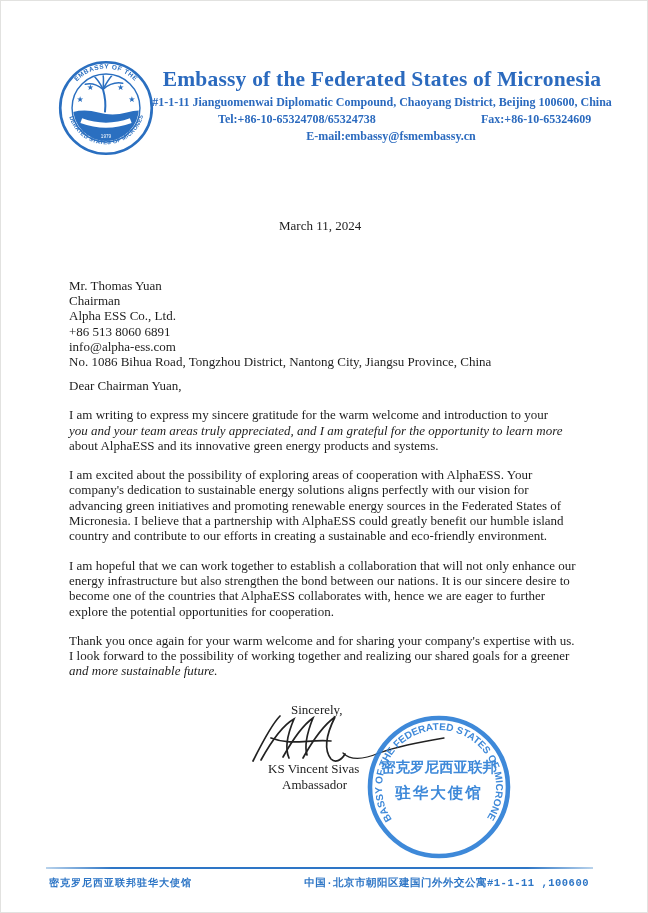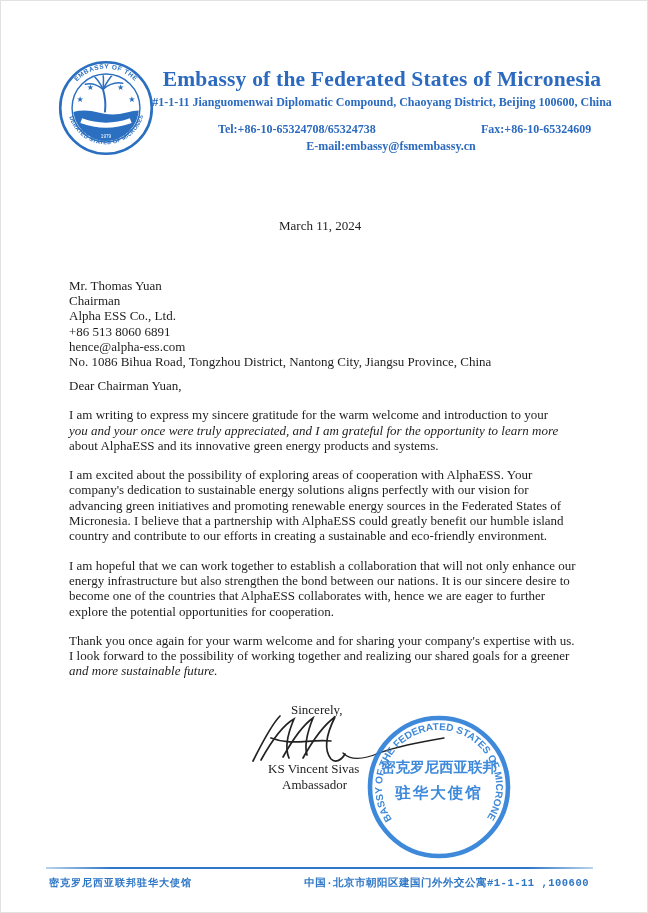--- a/index.html
+++ b/index.html
@@ -12,21 +12,21 @@
   html,body{margin:0;padding:0;background:#f2f2f2;}
   .page{
     position:relative;width:648px;height:913px;margin:0 auto;background:#ffffff;
     border:1px solid #e2e2e0;box-sizing:border-box;overflow:hidden;
     font-family:"Liberation Serif","DejaVu Serif",serif;color:var(--ink);
   }
   .seal-logo{position:absolute;left:57px;top:59px;}
   .head{position:absolute;left:150px;top:66px;width:462px;text-align:center;color:var(--header_blue);}
   .head .title{font-size:21.5px;font-weight:bold;margin:0;line-height:25px;letter-spacing:0.2px;}
   .head .addr{font-size:12px;font-weight:bold;margin-top:3px;line-height:14px;}
-  .head .telfax{position:relative;height:16px;margin-top:13px;font-size:12px;font-weight:bold;}
+  .head .telfax{position:relative;height:16px;margin-top:3px;font-size:12px;font-weight:bold;}
   .head .tel{position:absolute;left:67px;top:0;}
   .head .fax{position:absolute;left:330px;top:0;}
   .head .email{font-size:12px;font-weight:bold;margin-top:1px;position:relative;left:9px;}
   .date{position:absolute;left:278px;top:217px;font-size:13px;}
   .recipient{position:absolute;left:68px;top:277px;font-size:13px;line-height:15.2px;}
   .letter-body{position:absolute;left:68px;top:377px;width:527px;font-size:13px;line-height:15.3px;}
   .salutation{margin:0 0 14px 0;}
   .para{margin:0 0 14px 0;}
   .bline{white-space:nowrap;}
   .it{font-style:italic;}
@@ -94,30 +94,30 @@
     <div class="email">E-mail:embassy@fsmembassy.cn</div>
   </div>
 
   <div class="date">March 11, 2024</div>
 
   <div class="recipient">
       <div class="rline">Mr. Thomas Yuan</div>
       <div class="rline">Chairman</div>
       <div class="rline">Alpha ESS Co., Ltd.</div>
       <div class="rline">+86 513 8060 6891</div>
-      <div class="rline">hence@alpha-ess.com</div>
+      <div class="rline">info@alpha-ess.com</div>
       <div class="rline">No. 1086 Bihua Road, Tongzhou District, Nantong City, Jiangsu Province, China</div>
     </div>
 
   <div class="letter-body">
     <div class="salutation">Dear Chairman Yuan,</div>
     <div id="paras">
         <div class="para">
           <div class="bline">I am writing to express my sincere gratitude for the warm welcome and introduction to your</div>
-          <div class="bline it">you and your once were truly appreciated, and I am grateful for the opportunity to learn more</div>
+          <div class="bline it">you and your team areas truly appreciated, and I am grateful for the opportunity to learn more</div>
           <div class="bline">about AlphaESS and its innovative green energy products and systems.</div>
         </div>
         <div class="para">
           <div class="bline">I am excited about the possibility of exploring areas of cooperation with AlphaESS. Your</div>
           <div class="bline">company's dedication to sustainable energy solutions aligns perfectly with our vision for</div>
           <div class="bline">advancing green initiatives and promoting renewable energy sources in the Federated States of</div>
           <div class="bline">Micronesia. I believe that a partnership with AlphaESS could greatly benefit our humble island</div>
           <div class="bline">country and contribute to our efforts in creating a sustainable and eco-friendly environment.</div>
         </div>
         <div class="para">

